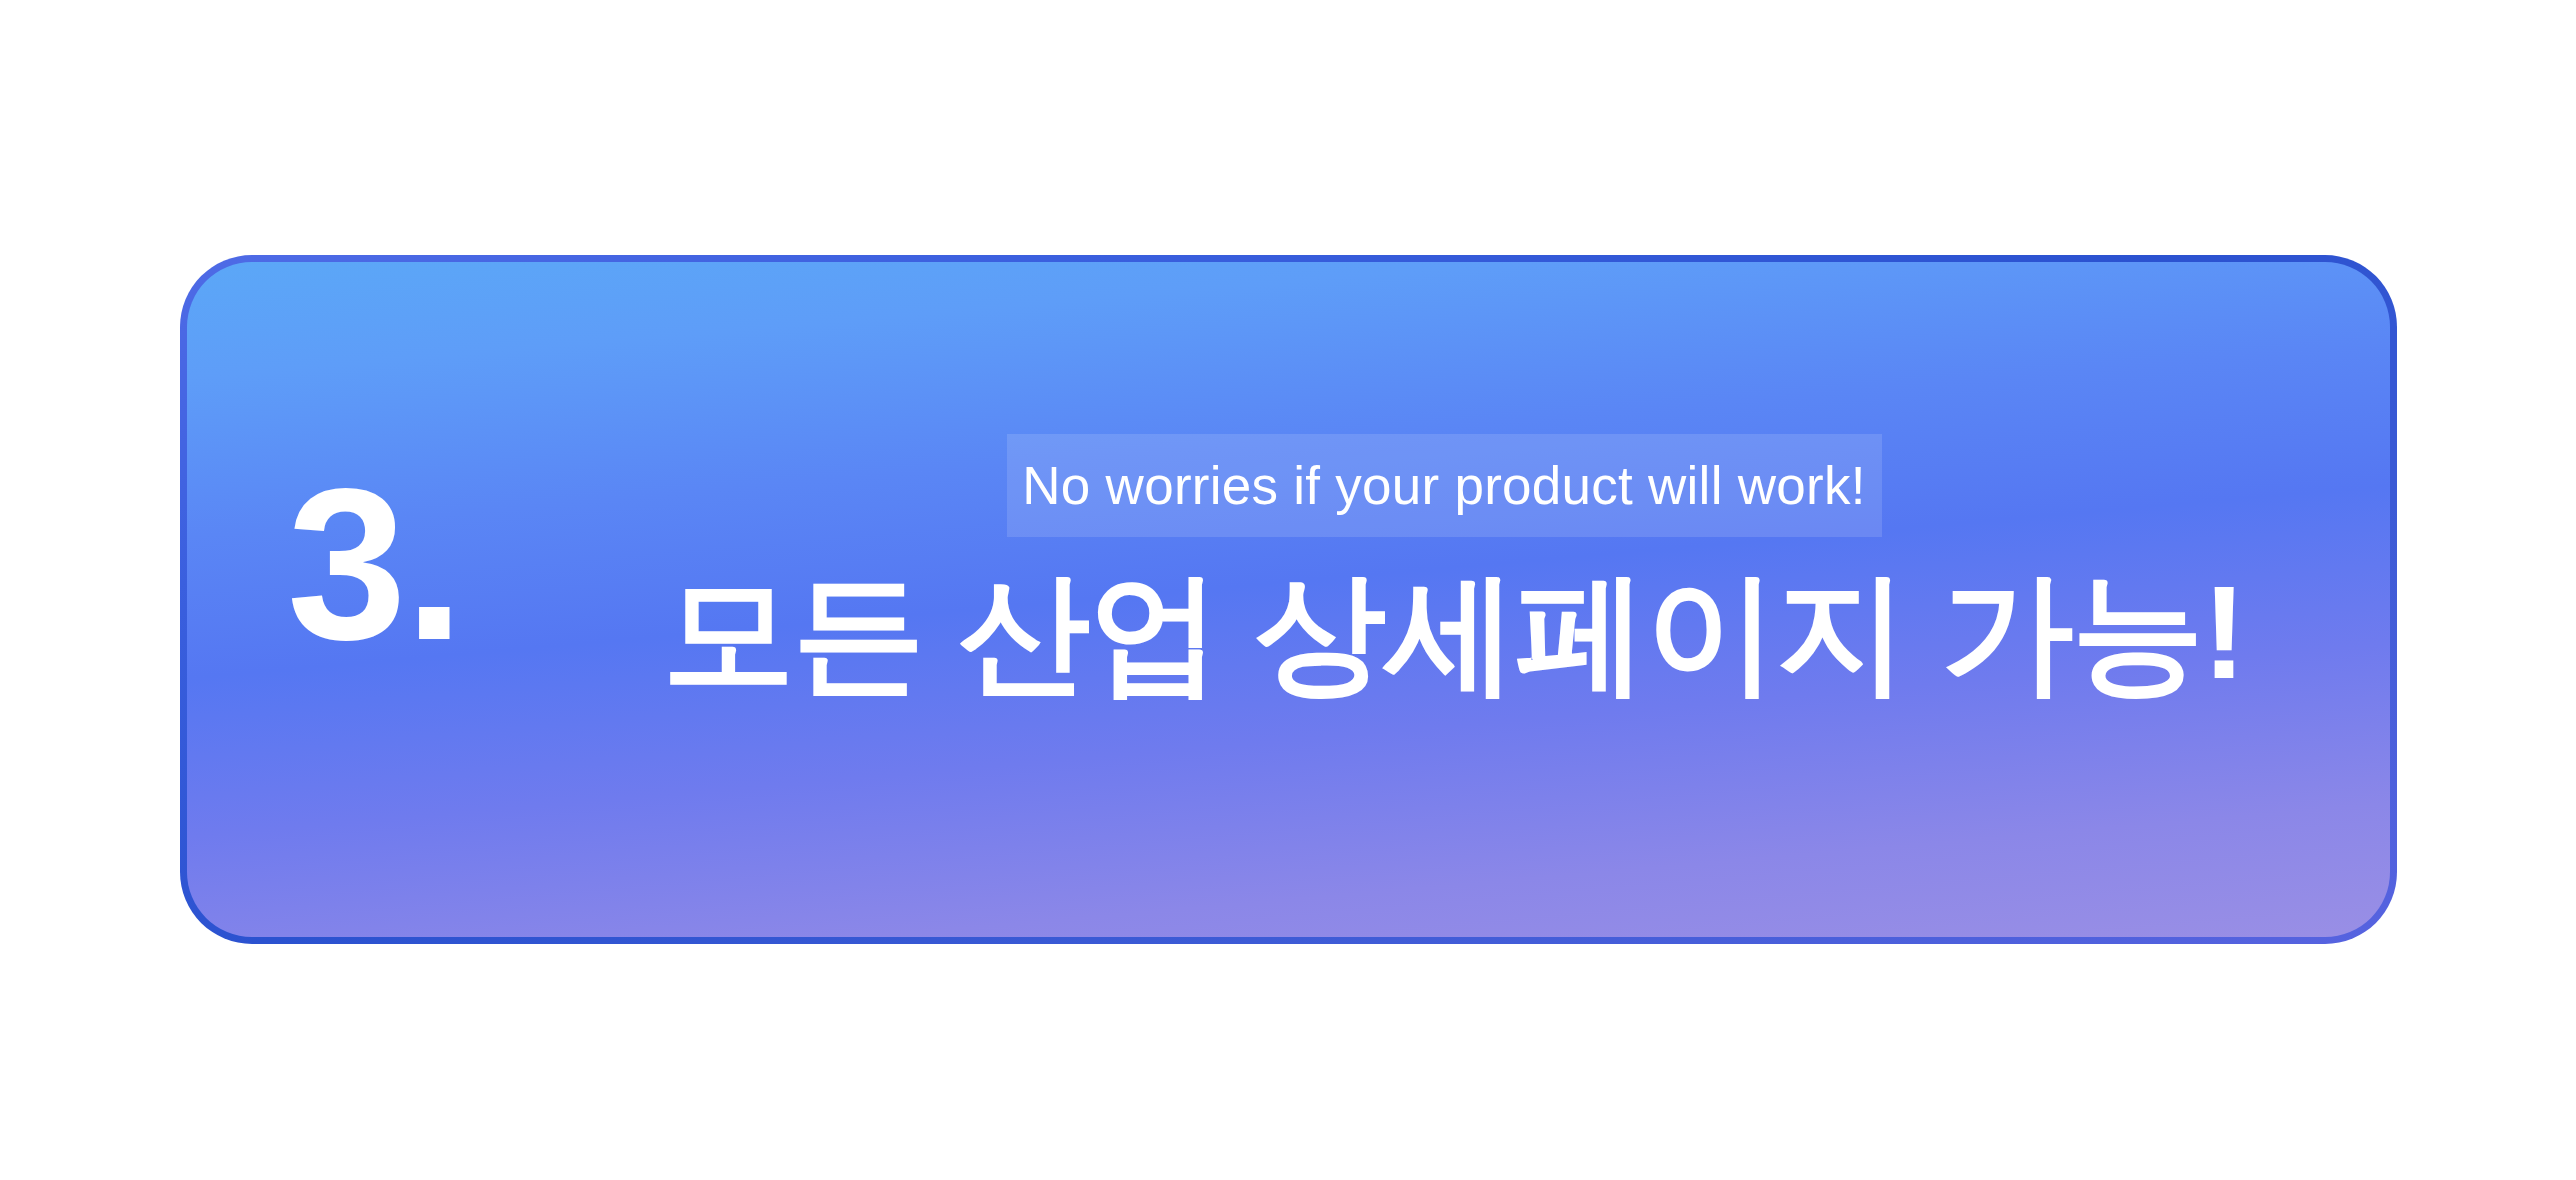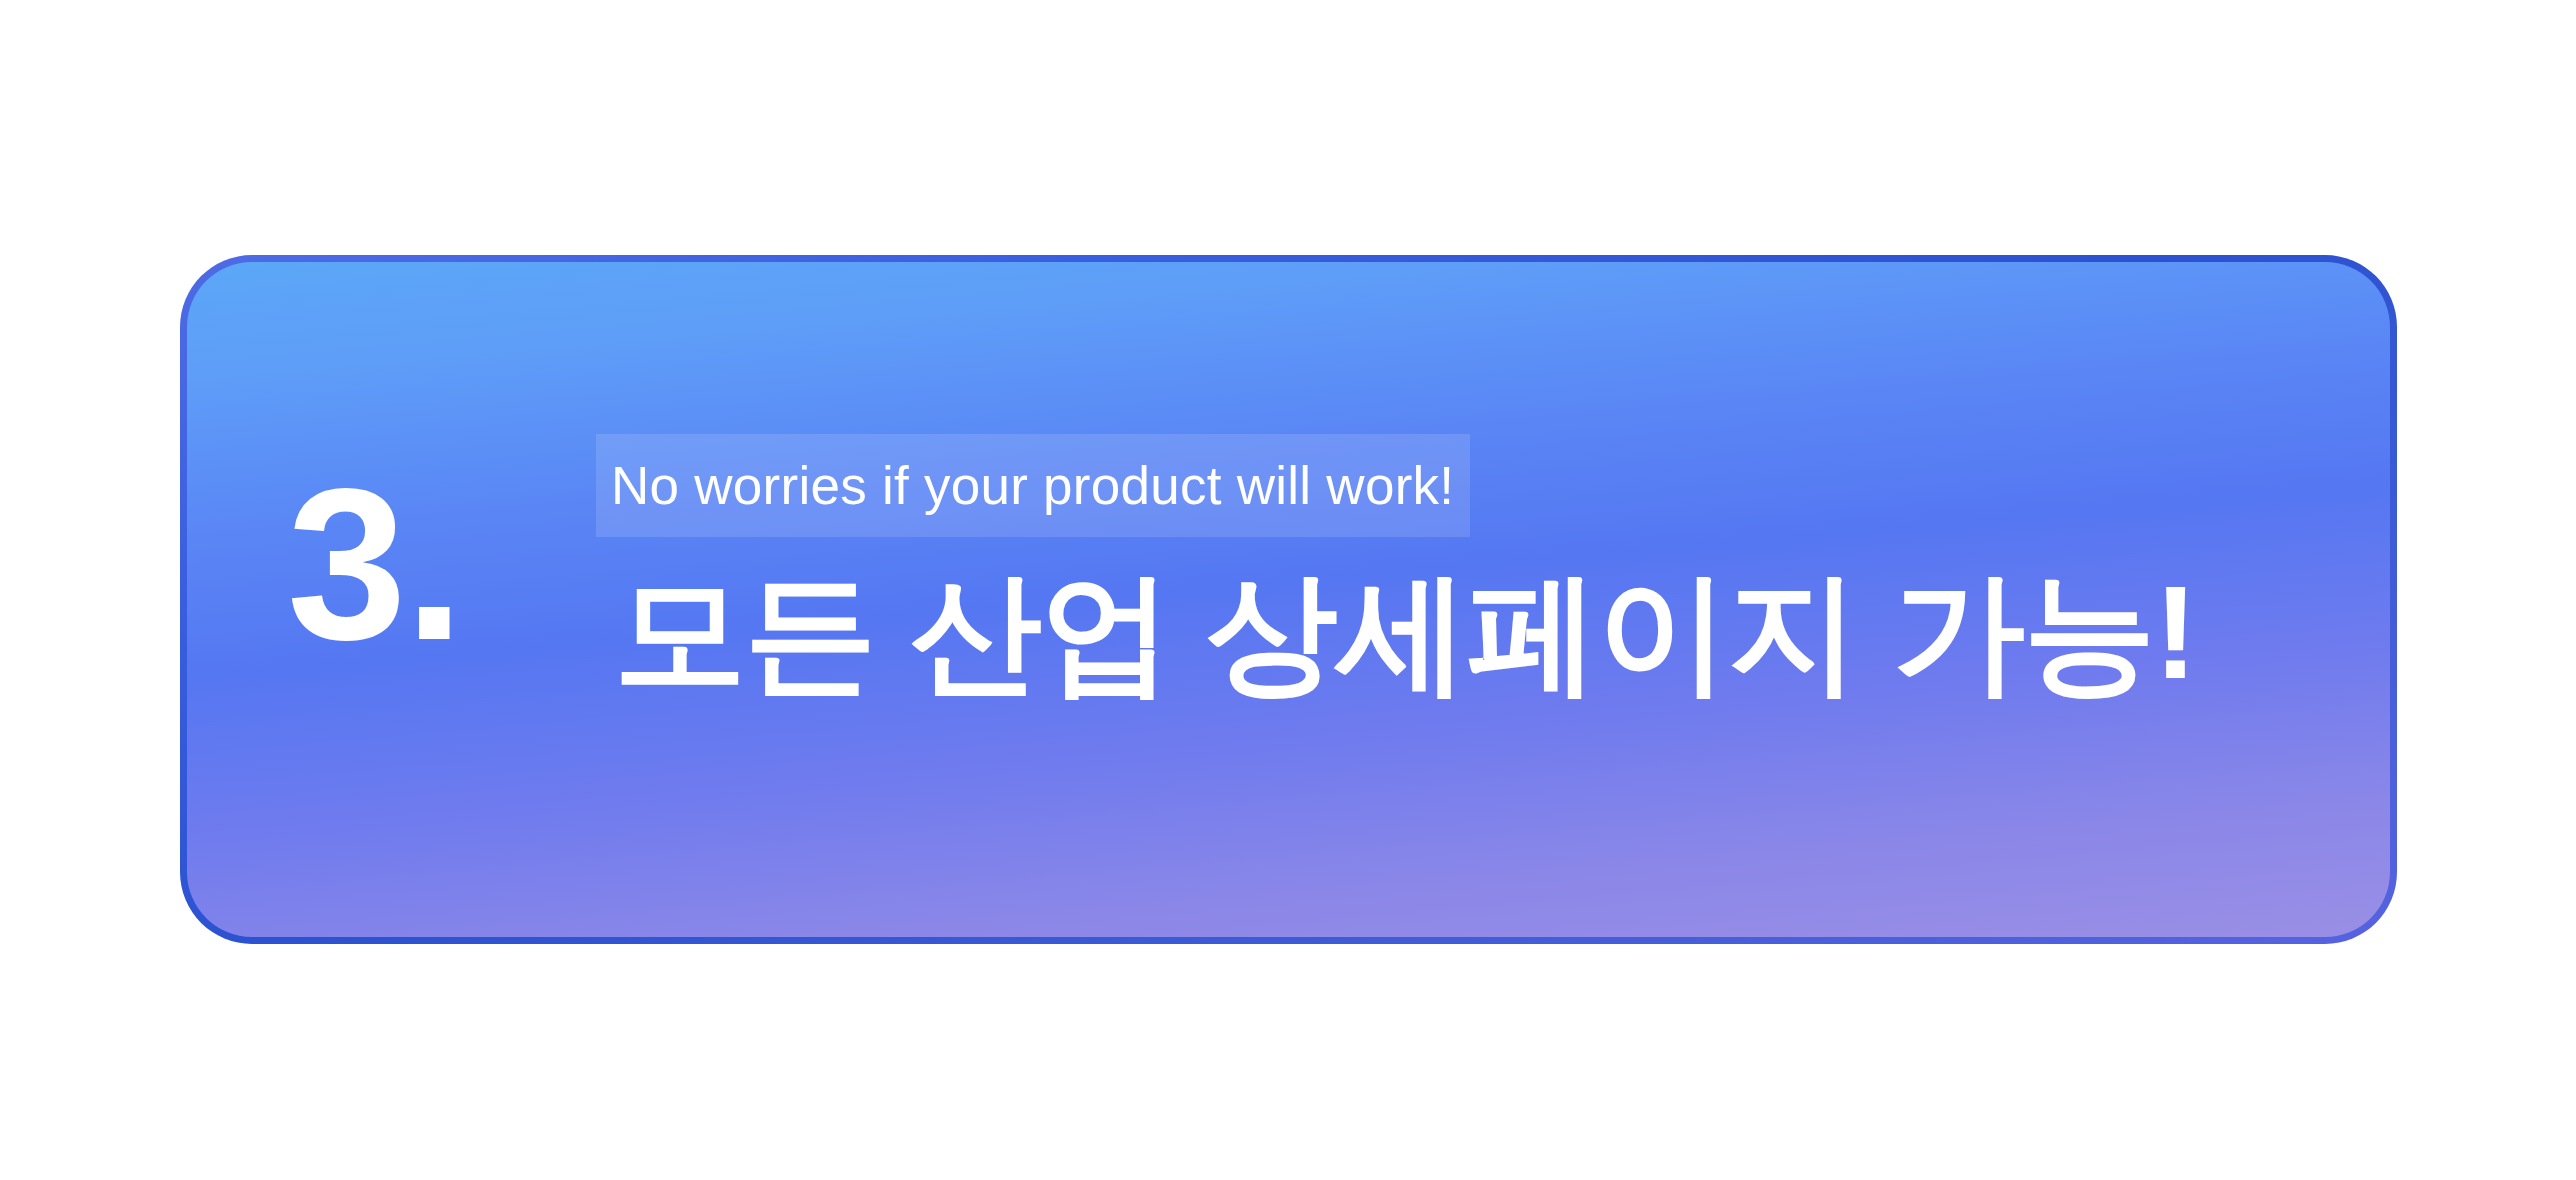--- a/index.html
+++ b/index.html
@@ -77,20 +77,21 @@
     white-space: nowrap;
     user-select: none;
   }
 
   
   .text-column {
     position: absolute;
     left: 409px;
     top: 172px;
     width: 1697px;
+    text-align: center;
   }
 
   .subtitle-row {
     display: inline-block;
   }
 
   .subtitle {
     display: inline-block;
     background: rgba(255, 255, 255, 0.13);
     color: #ffffff;

